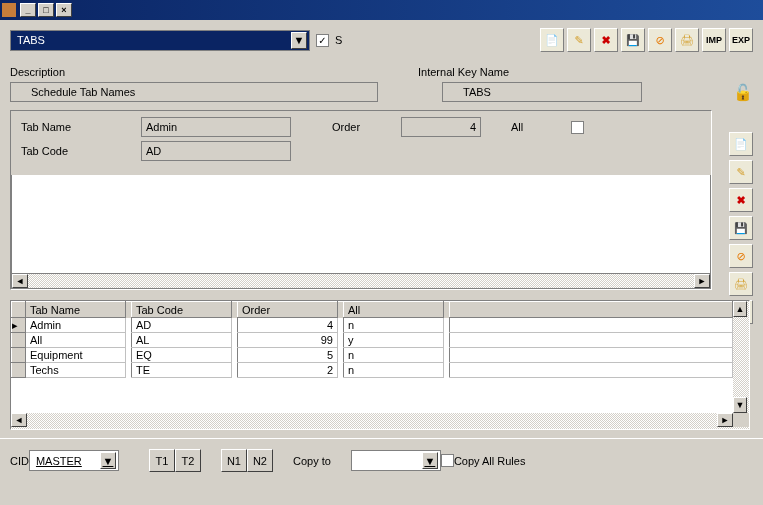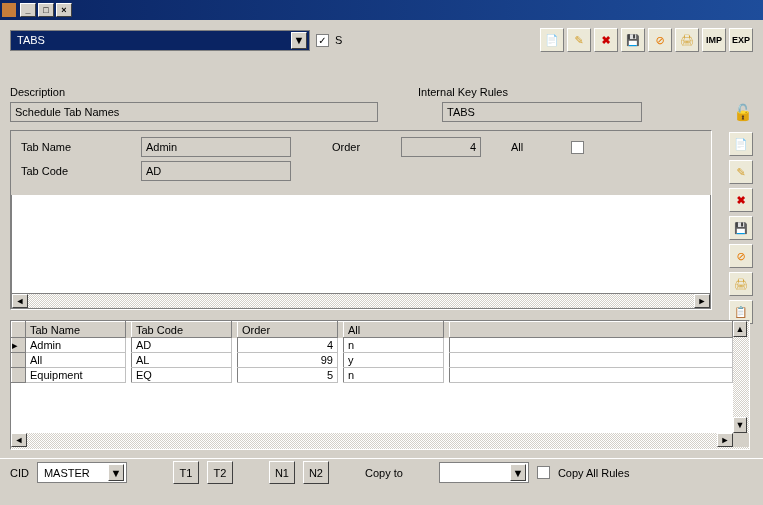--- a/index.html
+++ b/index.html
@@ -8,31 +8,31 @@
   .titlebar { background: linear-gradient(to right, #0a2463, #1e4d9b); color: white; height: 20px; display: flex; align-items: center; padding: 0 2px; }
   .titlebar-icon { width: 14px; height: 14px; background: #c77d3a; margin-right: 4px; }
   .titlebar-title { font-weight: bold; flex: 1; }
   .titlebar-buttons { display: flex; gap: 2px; }
   .titlebar-btn { width: 16px; height: 14px; background: #d4d0c8; border: 1px solid #fff; border-right-color: #404040; border-bottom-color: #404040; display: flex; align-items: center; justify-content: center; font-size: 9px; font-weight: bold; color: black; cursor: pointer; }
   
   .toolbar-row { display: flex; align-items: center; padding: 8px 10px 14px 10px; gap: 6px; }
   .combo { height: 21px; border: 1px solid #808080; background: #0a2463; color: white; display: flex; align-items: center; padding: 0 2px; }
   .combo-text { flex: 1; padding: 0 4px; }
   .combo-btn { width: 16px; height: 17px; background: #d4d0c8; border: 1px solid #fff; border-right-color: #404040; border-bottom-color: #404040; display: flex; align-items: center; justify-content: center; color: black; }
-  .combo.light { background: white; color: black; }
+  .combo.light { background: white; color: black; text-decoration: underline; }
   
   .checkbox { width: 13px; height: 13px; border: 1px solid #808080; background: white; display: inline-flex; align-items: center; justify-content: center; font-size: 10px; }
   
   .icon-toolbar { display: flex; gap: 3px; margin-left: auto; }
   .icon-btn { width: 24px; height: 24px; border: 1px solid #fff; border-right-color: #808080; border-bottom-color: #808080; background: #ece9d8; display: flex; align-items: center; justify-content: center; cursor: pointer; font-size: 13px; position: relative; }
   .icon-btn.text { font-size: 9px; font-weight: bold; }
   
   .field-row { display: flex; align-items: center; padding: 0 10px 4px 10px; gap: 20px; }
-  .field-label { color: #000; margin-top: 20px; }
-  .field-input { height: 20px; border: 1px solid #808080; background: #d4d0c8; padding: 0 4px; display: flex; align-items: center; }
+  .field-label { color: #000; }
+  .field-input { height: 20px; border: 1px solid #808080; background: #d4d0c8; padding: 0 20px; display: flex; align-items: center; }
   
   .sunken-panel { margin: 4px 10px 0 10px; border: 1px solid; border-color: #808080 #fff #fff #808080; background: #d4d0c8; }
   .detail-row { display: flex; align-items: center; padding: 6px 10px 2px 10px; gap: 30px; }
   .detail-label { width: 90px; }
   .detail-field { height: 20px; border: 1px solid #808080; background: #d4d0c8; padding: 0 4px; display: flex; align-items: center; }
   
   .whitespace-area { background: white; border: 1px solid #808080; border-top: none; border-bottom: none; height: 98px; margin: 8px 0 0 0; }
   
   .hscroll { height: 16px; background: #d4d0c8; border: 1px solid #808080; display: flex; }
   .hscroll-btn { width: 16px; height: 14px; background: #d4d0c8; border: 1px solid #fff; border-right-color: #404040; border-bottom-color: #404040; display: flex; align-items: center; justify-content: center; font-size: 9px; }
@@ -44,21 +44,21 @@
   .grid-vscroll { position: absolute; right: 0; top: 0; width: 16px; bottom: 16px; background: repeating-conic-gradient(#d4d0c8 0% 25%, #fff 0% 50%) 50% / 2px 2px; display: flex; flex-direction: column; }
   .grid-vscroll-btn { width: 14px; height: 16px; background: #d4d0c8; border: 1px solid #fff; border-right-color: #404040; border-bottom-color: #404040; display: flex; align-items: center; justify-content: center; font-size: 9px; }
   .grid-hscroll { position: absolute; left: 0; right: 0; bottom: 0; height: 16px; display: flex; background: repeating-conic-gradient(#d4d0c8 0% 25%, #fff 0% 50%) 50% / 2px 2px; }
   
   table.grid { border-collapse: collapse; width: calc(100% - 16px); font-size: 11px; }
   table.grid th { background: #d4d0c8; border: 1px solid #808080; border-top-color: #fff; border-left-color: #fff; text-align: left; padding: 1px 4px; font-weight: normal; height: 16px; }
   table.grid td { border: 1px solid #c0c0c0; border-left: 1px solid #808080; padding: 0 4px; height: 15px; background: white; }
   table.grid th.rowhead, table.grid td.rowhead { width: 14px; background: #d4d0c8; border: 1px solid; border-color: #fff #808080 #808080 #fff; padding: 0; }
   .col-sep { width: 6px; background: black; border: none !important; padding: 0 !important; }
   
-  .bottom-bar { display: flex; align-items: center; padding: 2px 10px; gap: 8px; margin-top: 8px; border-top: 1px solid #fff; }
+  .bottom-bar { display: flex; align-items: center; padding: 10px 10px; gap: 0; margin-top: 8px; border-top: 1px solid #fff; }
   .raised-btn { height: 23px; padding: 0 8px; border: 1px solid; border-color: #fff #404040 #404040 #fff; background: #d4d0c8; cursor: pointer; display: inline-flex; align-items: center; justify-content: center; }
   .small-btn { width: 26px; padding: 0; }
   
   .lock-icon { color: #2a9d2a; font-size: 16px; }
 </style>
 </head>
 <body>
 
 <div class="titlebar">
   <div class="titlebar-icon"></div>
@@ -96,21 +96,21 @@
     <div class="icon-btn">
         <span style="color:#d4a030">🖨</span>
       </div>
     <div class="icon-btn text">IMP</div>
     <div class="icon-btn text">EXP</div>
   </div>
 </div>
 
 <div class="field-row">
   <span class="field-label" style="width:388px">Description</span>
-  <span class="field-label">Internal Key Rules</span>
+  <span class="field-label">Internal Key Name</span>
 </div>
 <div class="field-row" style="align-items:center">
   <div class="field-input" style="width:368px">Schedule Tab Names</div>
   <div style="width:24px"></div>
   <div class="field-input" style="width:200px">TABS</div>
   <div style="flex:1"></div>
   <span class="lock-icon">🔓</span>
 </div>
 
 <div class="sunken-panel" style="width:702px;position:relative">
@@ -199,20 +199,32 @@
           <td class="col-sep"></td>
           <td></td>
         </tr>
         <tr>
           <td class="rowhead"></td>
           <td>Equipment</td>
           <td class="col-sep"></td>
           <td>EQ</td>
           <td class="col-sep"></td>
           <td style="text-align: right;">5</td>
+          <td class="col-sep"></td>
+          <td>n</td>
+          <td class="col-sep"></td>
+          <td></td>
+        </tr>
+        <tr>
+          <td class="rowhead"></td>
+          <td>Techs</td>
+          <td class="col-sep"></td>
+          <td>TE</td>
+          <td class="col-sep"></td>
+          <td style="text-align: right;">2</td>
           <td class="col-sep"></td>
           <td>n</td>
           <td class="col-sep"></td>
           <td></td>
         </tr>
       </tbody>
   </table>
   <div class="grid-vscroll">
     <div class="grid-vscroll-btn">▲</div>
     <div style="flex:1"></div>

